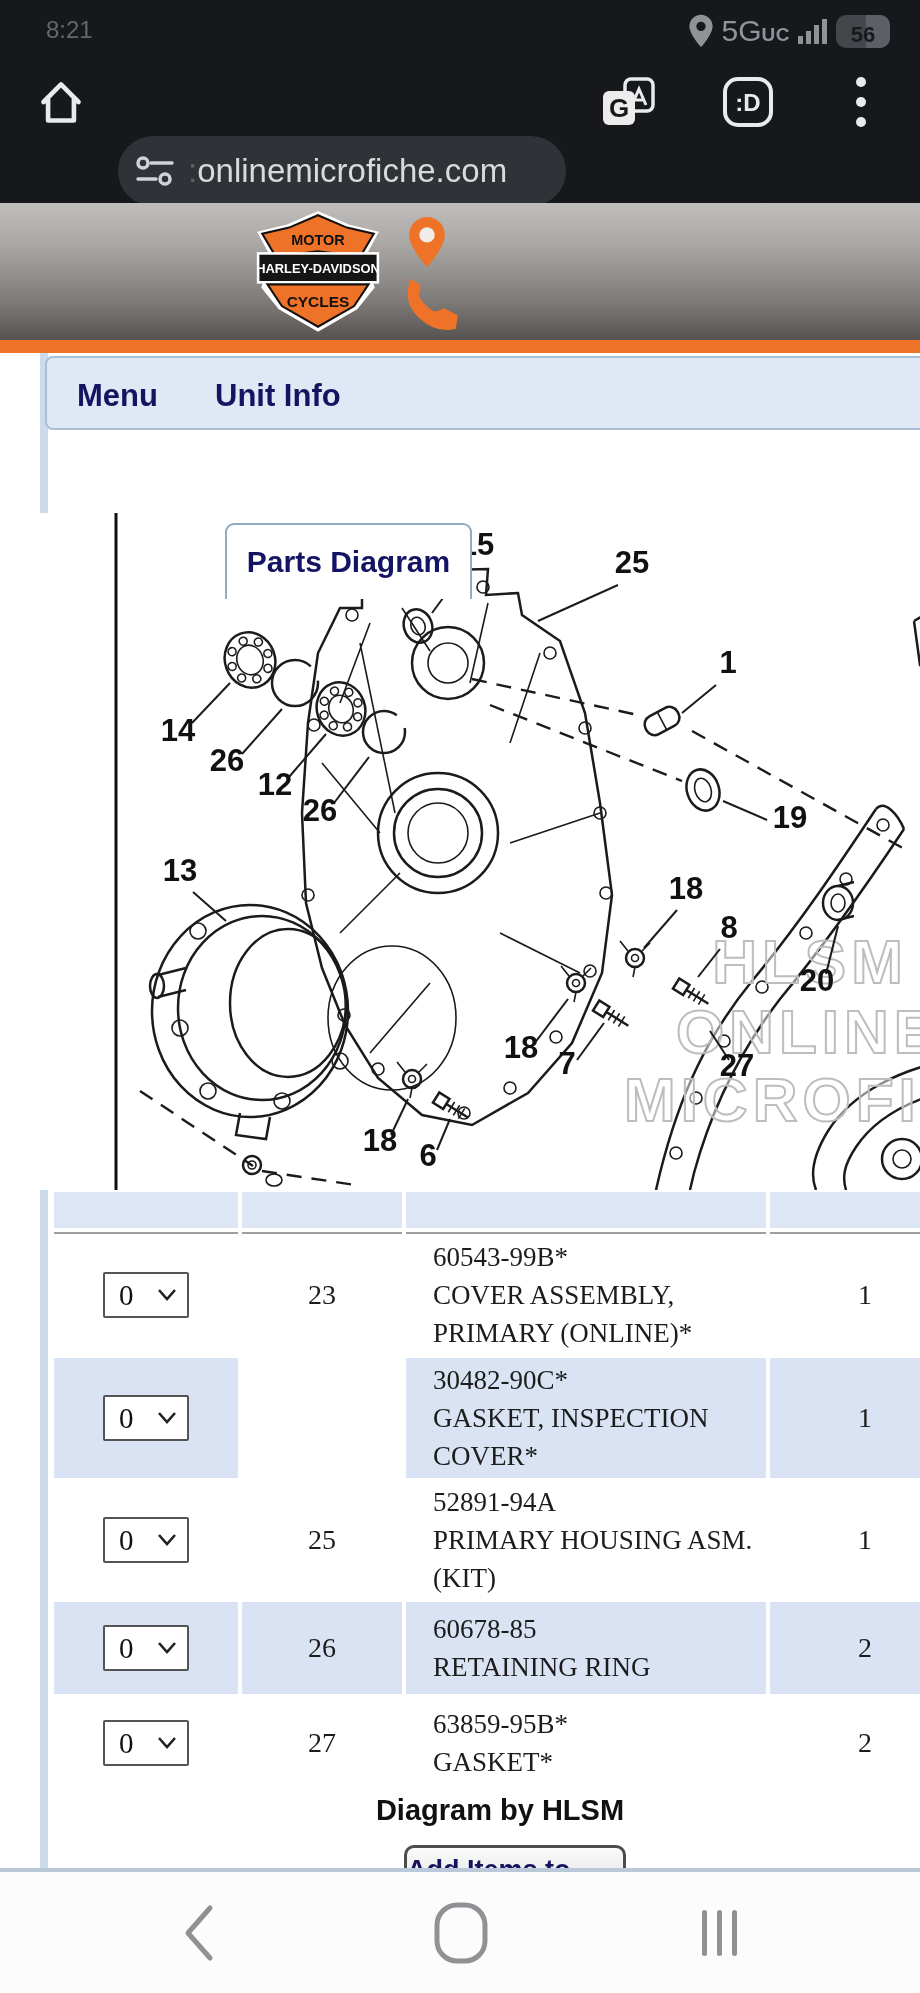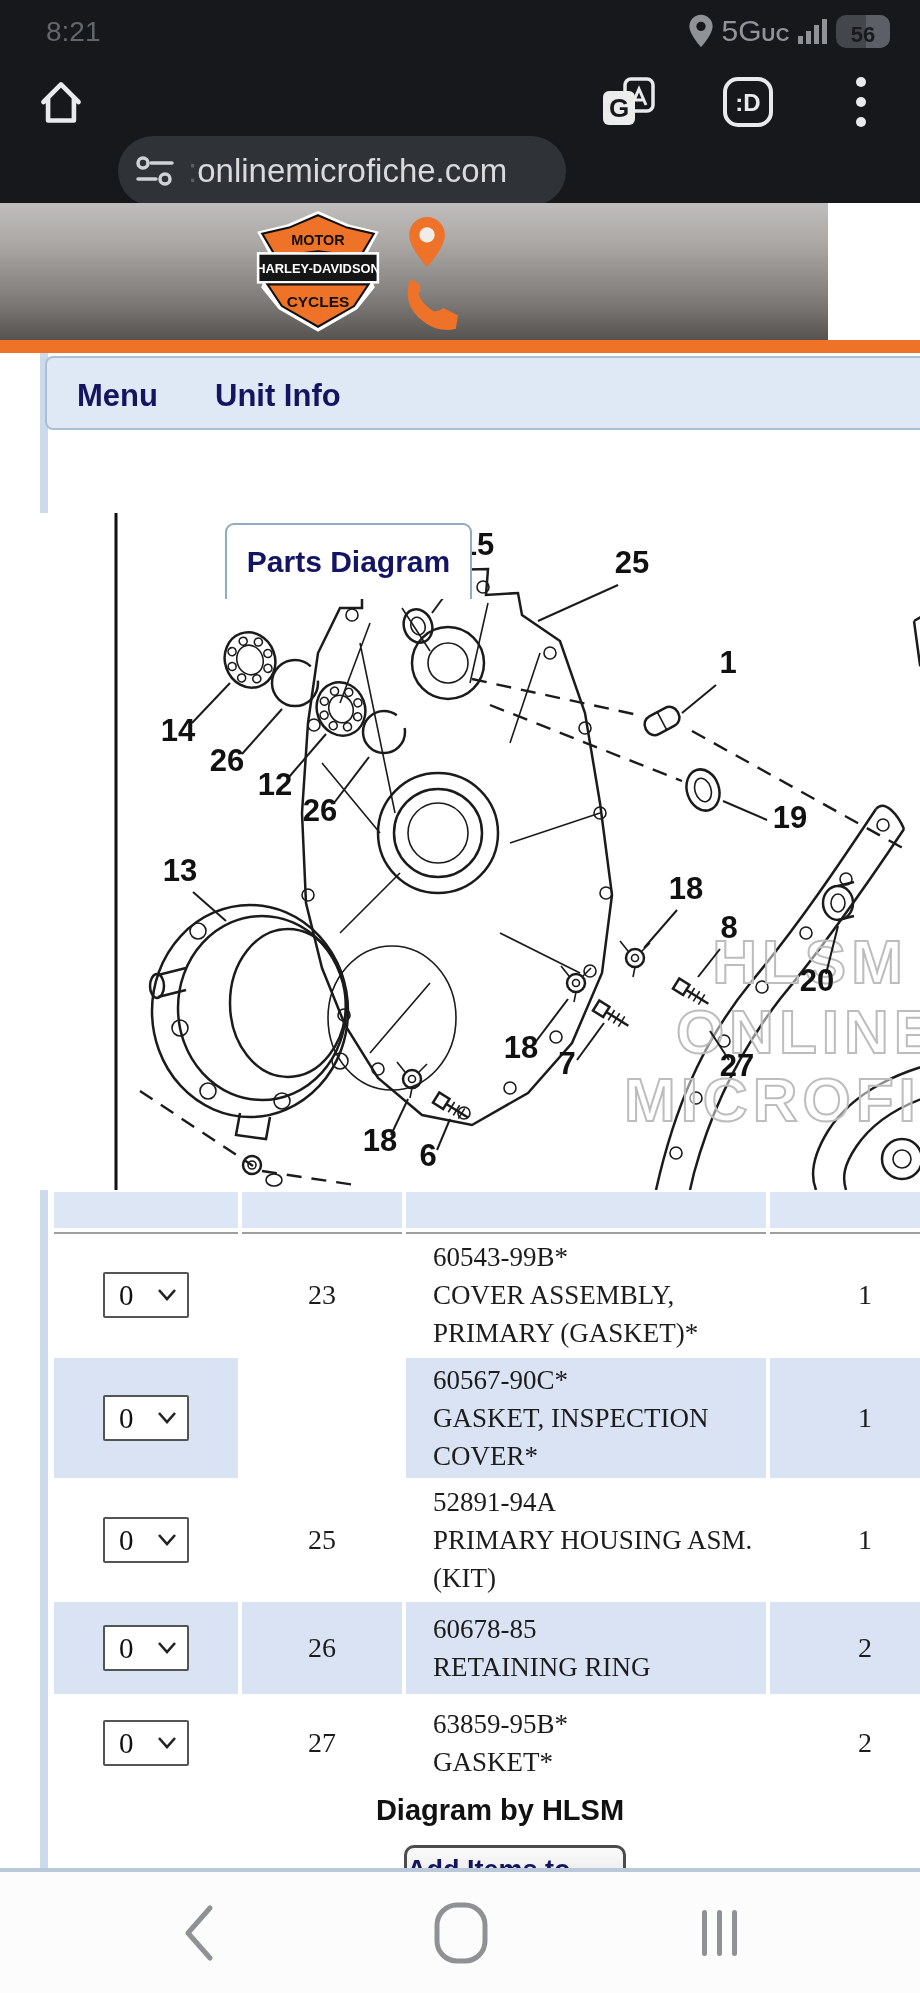--- a/index.html
+++ b/index.html
@@ -1,34 +1,34 @@
 <!DOCTYPE html>
 <html><head>
 <meta charset="utf-8">
 <style>
   html,body{margin:0;padding:0;background:#fff;}
   #screen{position:relative;width:920px;height:1993px;overflow:hidden;background:#fff;
           font-family:"Liberation Sans",sans-serif;}
   
   .top-dark{position:absolute;left:0;top:0;width:920px;height:203px;background:#16181c;}
-  .clock{position:absolute;left:46px;top:16px;font-size:28px;color:#63676c;font-weight:400;}
+  .clock{position:absolute;left:46px;top:16px;font-size:24px;color:#63676c;font-weight:400;}
   .status-right{position:absolute;right:30px;top:14px;display:flex;align-items:center;gap:8px;color:#8f9397;}
   .net{font-size:30px;font-weight:500;color:#90949a;}
   .net small{font-size:19px;font-weight:600;letter-spacing:.5px;}
   .batt{width:54px;height:33px;border-radius:10px;background:#43464b;position:relative;overflow:hidden;
         display:flex;align-items:flex-end;justify-content:center;}
   .batt .fill{position:absolute;right:0;top:0;bottom:0;width:44%;background:#5c6066;}
   .batt span{position:relative;font-size:22px;font-weight:700;color:#181a1e;}
   .urlpill{position:absolute;left:118px;top:89px;width:448px;height:70px;border-radius:35px;background:#2f3237;
            display:flex;align-items:center;padding:0 18px;box-sizing:border-box;gap:14px;margin-top:47px;}
   .urltext{font-size:33px;color:#d8dadc;white-space:nowrap;overflow:hidden;}
   .urlprefix{color:#5c6065;}
   .tb-icon{position:absolute;top:0;height:203px;display:flex;align-items:center;justify-content:center;}
   
-  .hd{position:absolute;left:0;top:203px;width:828px;height:137px;
+  .hd{position:absolute;left:0;top:203px;width:920px;height:137px;
       background:linear-gradient(180deg,#c0bebc 0%,#aaa7a5 30%,#7d7a77 72%,#555250 100%);overflow:hidden;}
   .orange-bar{position:absolute;left:0;top:340px;width:920px;height:13px;background:#ee7228;}
   
   .page-body{position:absolute;left:0;top:353px;width:920px;height:1519px;background:#fff;overflow:hidden;margin-left:40px;}
   .left-edge{position:absolute;left:0;top:0;width:8px;height:1519px;background:#ccdbec;}
   .menu-panel{position:absolute;left:5px;top:3px;width:908px;height:74px;background:#dfe9f5;
               border:2px solid #a9c0d4;border-radius:8px;box-sizing:border-box;}
   .menu-link{position:absolute;top:20px;font-size:31px;font-weight:700;color:#141460;}
   .tabs{position:absolute;left:0;top:85px;width:920px;height:162px;}
   .tabline{position:absolute;left:0;top:155px;width:920px;height:3px;background:#8ca6bc;}
@@ -394,35 +394,35 @@
               <span>0</span>
               <svg width="20" height="14" viewBox="0 0 20 14">
                 <polyline points="2,2 10,11 18,2" stroke="#222" stroke-width="2.6" fill="none"></polyline>
               </svg>
             </div>
           </div>
           <div class="cell c2">23</div>
           <div class="cell c3">
             <div>60543-99B*</div>
             <div>COVER ASSEMBLY,</div>
-            <div>PRIMARY (GASKET)*</div>
+            <div>PRIMARY (ONLINE)*</div>
           </div>
           <div class="cell c4">1</div>
         </div>
         <div class="prow shaded" style="height: 120px; margin-bottom: 2px;">
           <div class="cell c1">
             <div class="qsel">
               <span>0</span>
               <svg width="20" height="14" viewBox="0 0 20 14">
                 <polyline points="2,2 10,11 18,2" stroke="#222" stroke-width="2.6" fill="none"></polyline>
               </svg>
             </div>
           </div>
           <div class="cell c3">
-            <div>60567-90C*</div>
+            <div>30482-90C*</div>
             <div>GASKET, INSPECTION</div>
             <div>COVER*</div>
           </div>
           <div class="cell c4">1</div>
         </div>
         <div class="prow" style="height: 120px; margin-bottom: 2px;">
           <div class="cell c1">
             <div class="qsel">
               <span>0</span>
               <svg width="20" height="14" viewBox="0 0 20 14">

